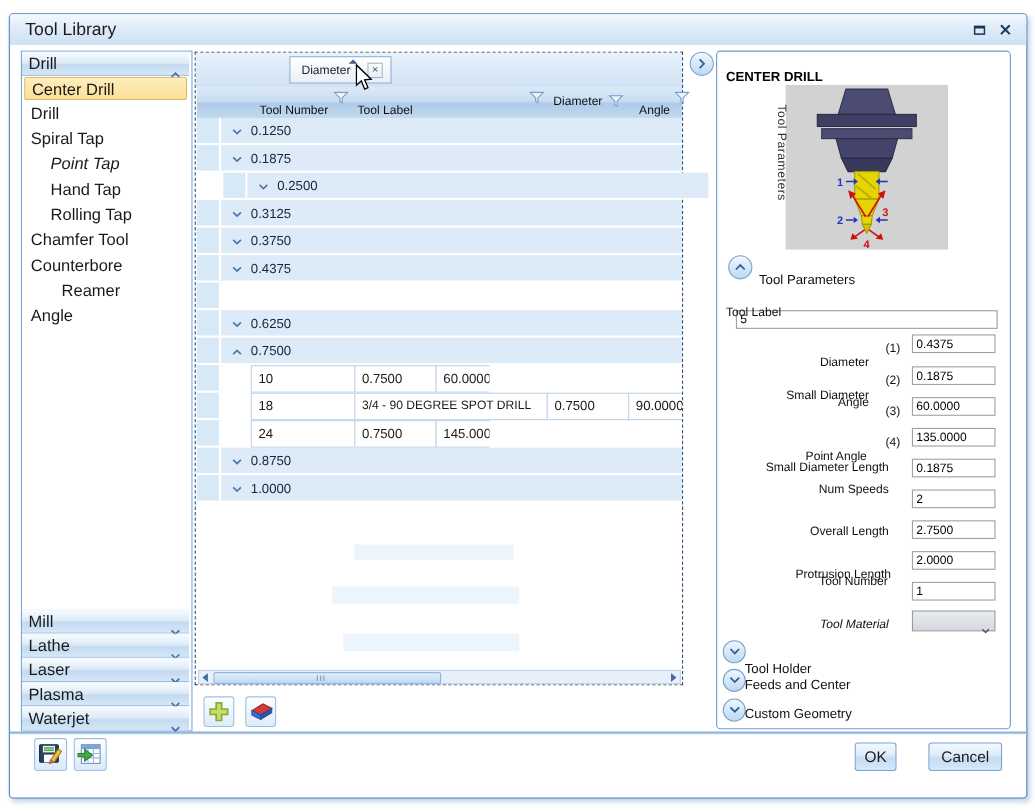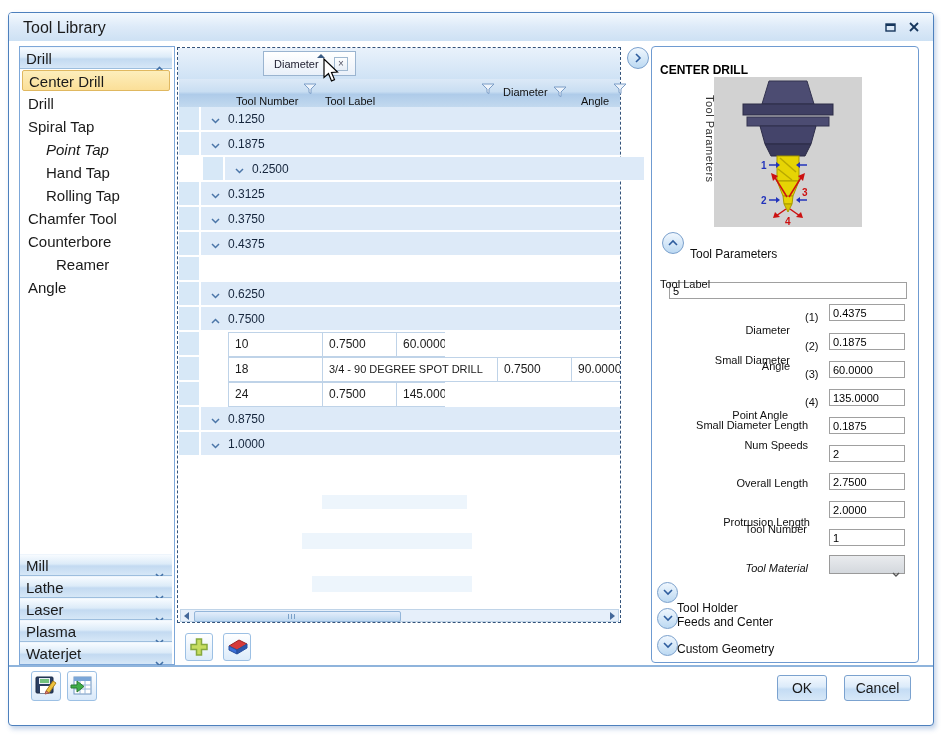--- a/index.html
+++ b/index.html
@@ -459,21 +459,21 @@
     <svg width="24" height="22">
       <rect x="4" y="2" width="17" height="17" fill="#ffffff" stroke="#6f93bd"></rect>
       <rect x="4" y="2" width="17" height="4" fill="#7aa6d8"></rect>
       <line x1="10" y1="6" x2="10" y2="19" stroke="#9ab8da"></line>
       <line x1="15" y1="6" x2="15" y2="19" stroke="#9ab8da"></line>
       <line x1="4" y1="10" x2="21" y2="10" stroke="#9ab8da"></line>
       <line x1="4" y1="14" x2="21" y2="14" stroke="#9ab8da"></line>
       <polygon points="1,10 7,10 7,6 14,11.5 7,17 7,13 1,13" fill="#3fae49" stroke="#2a7a33"></polygon>
     </svg>
   </div>
-  <div class="dlgbtn" style="left:768px;width:50px;"><span>OK</span></div>
+  <div class="dlgbtn" style="left:768px;width:38px;"><span>OK</span></div>
   <div class="dlgbtn" style="left:835px;width:67px;"><span>Cancel</span></div>
 
 </div>
 
 <svg class="abs" style="left:323px;top:58px;z-index:50;" width="18" height="26">
   <polygon points="1,1 1,19.5 5.5,15.5 8.5,23 11.5,21.6 8.5,14.5 14.5,14" fill="#ffffff" stroke="#000000" stroke-width="1.2"></polygon>
 </svg>
 </div>
 
 </body></html>

